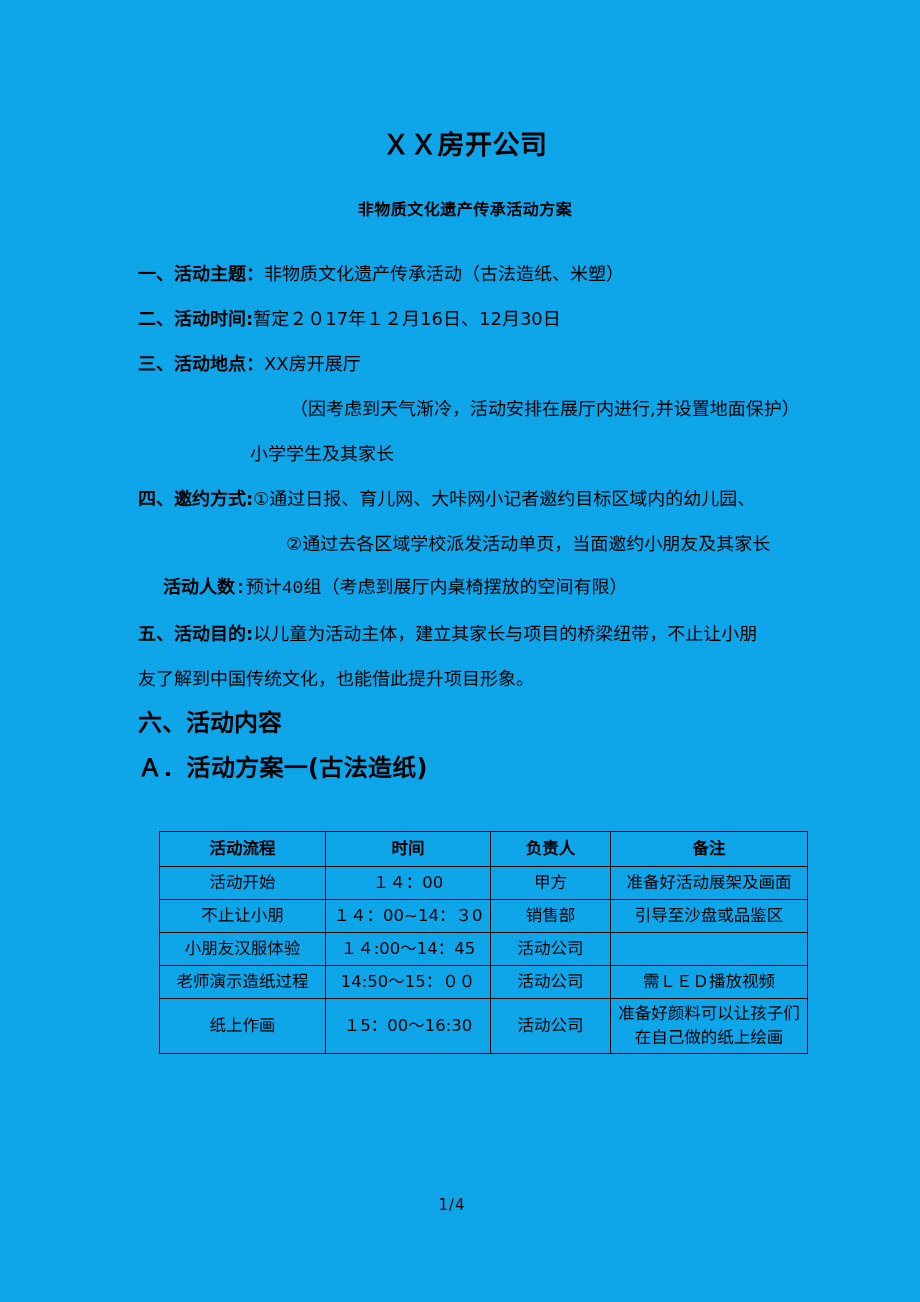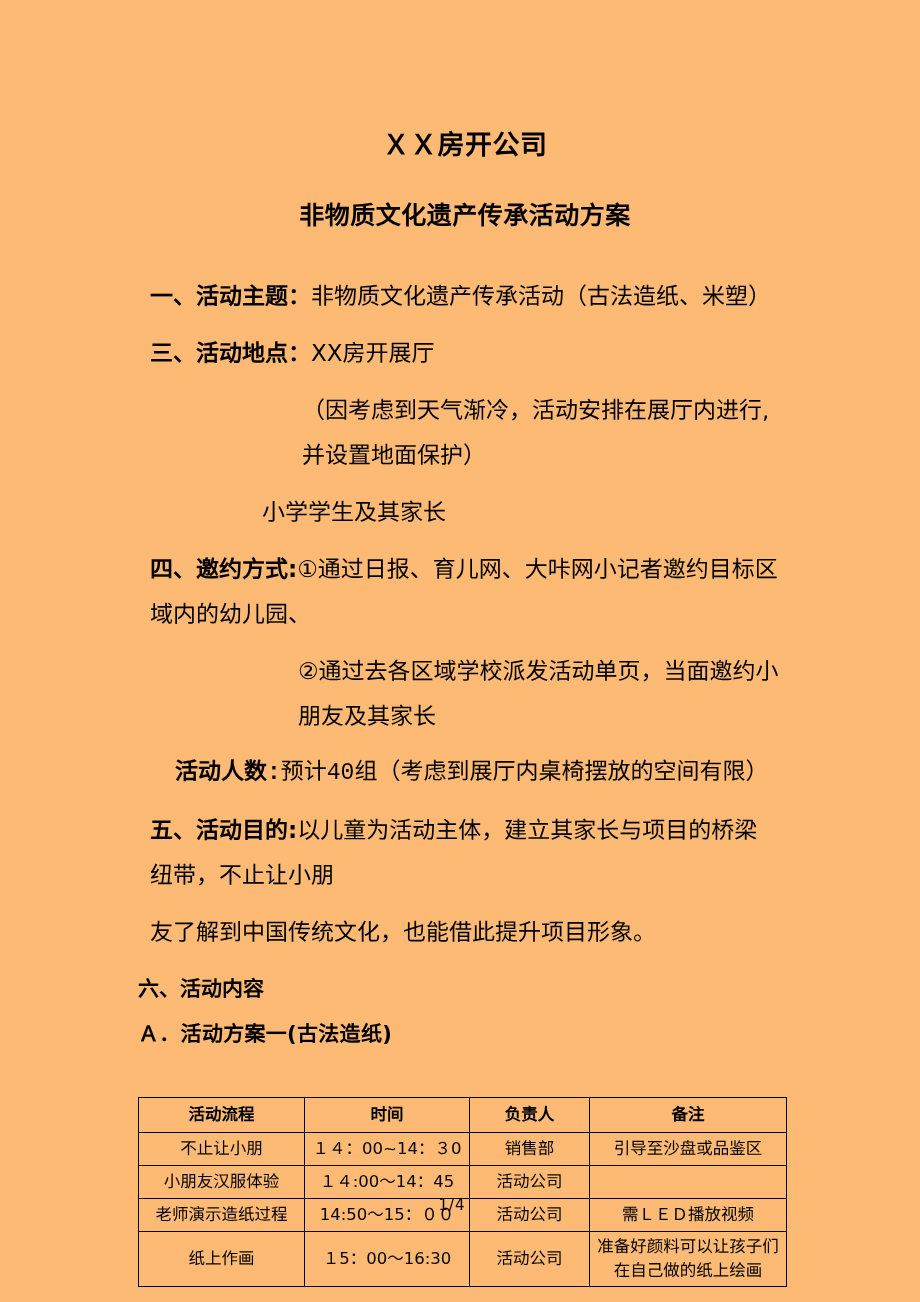--- a/index.html
+++ b/index.html
@@ -11,21 +11,21 @@
   body {
     font-family: "DejaVu Sans", "Liberation Sans", sans-serif;
     color: #000000;
     -webkit-font-smoothing: antialiased;
   }
   .page {
     position: relative;
     width: 920px;
     height: 1302px;
     margin: 0 auto;
-    background: #fdba74;
+    background: #0ea5e9;
     overflow: hidden;
     box-sizing: border-box;
   }
   .content {
     position: absolute;
     left: 138px;
     top: 0;
     width: 654px;
   }
 
@@ -35,60 +35,61 @@
     font-weight: bold;
     font-size: 27px;
     line-height: 1.25;
     letter-spacing: 0.5px;
     margin: 0;
     padding-top: 128px;
   }
   .doc-subtitle {
     text-align: center;
     font-weight: bold;
-    font-size: 25px;
+    font-size: 16px;
     line-height: 1.25;
     letter-spacing: 0.5px;
     margin: 0;
     padding-top: 38px;
   }
 
   
   .para {
-    font-size: 23px;
+    font-size: 18px;
     line-height: 45px;
-    margin: 12px;
+    margin: 0;
     white-space: pre-wrap;
   }
   .para.first-section { padding-top: 31px; }
   .para b, .para .bold { font-weight: bold; }
 
   .para-indent-note  { padding-left: 152px; }
   .para-indent-sub   { padding-left: 112px; }
   .para-indent-sub2  { padding-left: 148px; }
   .para-indent-small { padding-left: 25px; font-family: Liberation Mono, monospace; }
 
   .heading-line {
-    font-size: 21px;
+    font-size: 24px;
     line-height: 45px;
     font-weight: bold;
     margin: 0;
   }
   .heading-line.section-a { letter-spacing: 0.3px; }
 
   
   .table-wrap {
     margin: 0;
     padding-top: 40px;
   }
   table.activity-table {
     border-collapse: collapse;
     width: 648px;
     table-layout: fixed;
     font-size: 16.5px;
+    margin-left: 21px;
   }
   table.activity-table td,
   table.activity-table th {
     border: 1px solid #000000;
     text-align: center;
     vertical-align: middle;
     padding: 3px 2px;
     height: 26px;
     font-weight: normal;
     white-space: pre;
@@ -126,20 +127,21 @@
 
 <div class="page">
 
   <div class="content">
 
     <h1 class="doc-title">ＸＸ房开公司</h1>
     <h2 class="doc-subtitle">非物质文化遗产传承活动方案</h2>
 
     <p class="para first-section"><span class="bold">一、活动主题：</span><span>非物质文化遗产传承活动（古法造纸、米塑）</span></p>
 
+    <p class="para"><span class="bold">二、活动时间:</span><span>暂定２０17年１２月16日、12月30日</span></p>
 
     <p class="para"><span class="bold">三、活动地点：</span><span>XX房开展厅</span></p>
 
     <p class="para para-indent-note">（因考虑到天气渐冷，活动安排在展厅内进行,并设置地面保护）</p>
 
     <p class="para para-indent-sub">小学学生及其家长</p>
 
     <p class="para"><span class="bold">四、邀约方式:</span><span>①通过日报、育儿网、大咔网小记者邀约目标区域内的幼儿园、</span></p>
 
     <p class="para para-indent-sub2">②通过去各区域学校派发活动单页，当面邀约小朋友及其家长</p>
@@ -166,20 +168,26 @@
         <thead>
           <tr>
             <th>活动流程</th>
             <th>时间</th>
             <th>负责人</th>
             <th>备注</th>
           </tr>
         </thead>
         <tbody>
           <tr>
+            <td>活动开始</td>
+            <td>１４：00</td>
+            <td>甲方</td>
+            <td>准备好活动展架及画面</td>
+          </tr>
+          <tr>
             <td>不止让小朋</td>
             <td>１４：00~14：３0</td>
             <td>销售部</td>
             <td>引导至沙盘或品鉴区</td>
           </tr>
           <tr>
             <td>小朋友汉服体验</td>
             <td>１４:00～14：45</td>
             <td>活动公司</td>
             <td></td>

